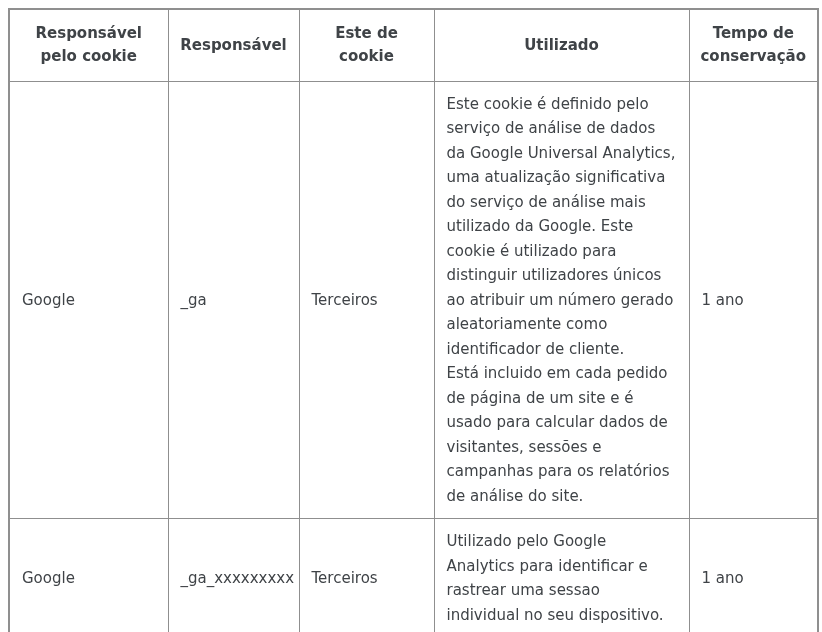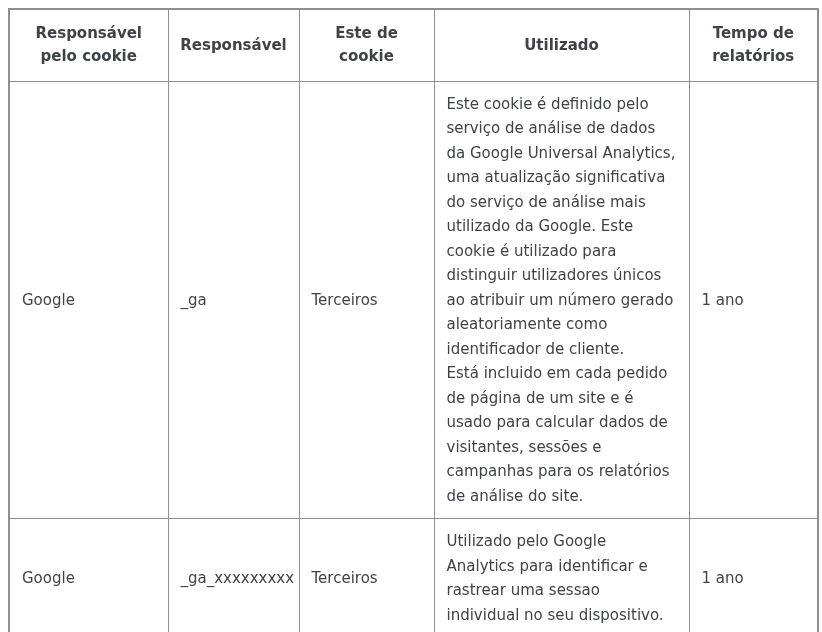--- a/index.html
+++ b/index.html
@@ -66,21 +66,21 @@
         <col class="c3">
         <col class="c4">
         <col class="c5">
     </colgroup>
     <thead>
       <tr>
         <th>Responsável pelo cookie</th>
         <th>Responsável</th>
         <th>Este de cookie</th>
         <th>Utilizado</th>
-        <th>Tempo de relatórios</th>
+        <th>Tempo de conservação</th>
       </tr>
     </thead>
     <tbody>
       <tr class="row-1">
         <td>Google</td>
         <td>_ga</td>
         <td>Terceiros</td>
         <td class="finalidade-cell">Este cookie é definido pelo serviço de análise de dados da Google Universal Analytics, uma atualização significativa do serviço de análise mais utilizado da Google. Este cookie é utilizado para distinguir utilizadores únicos ao atribuir um número gerado aleatoriamente como identificador de cliente.
 Está incluido em cada pedido de página de um site e é usado para calcular dados de visitantes, sessões e campanhas para os relatórios de análise do site.</td>
         <td>1 ano</td>

